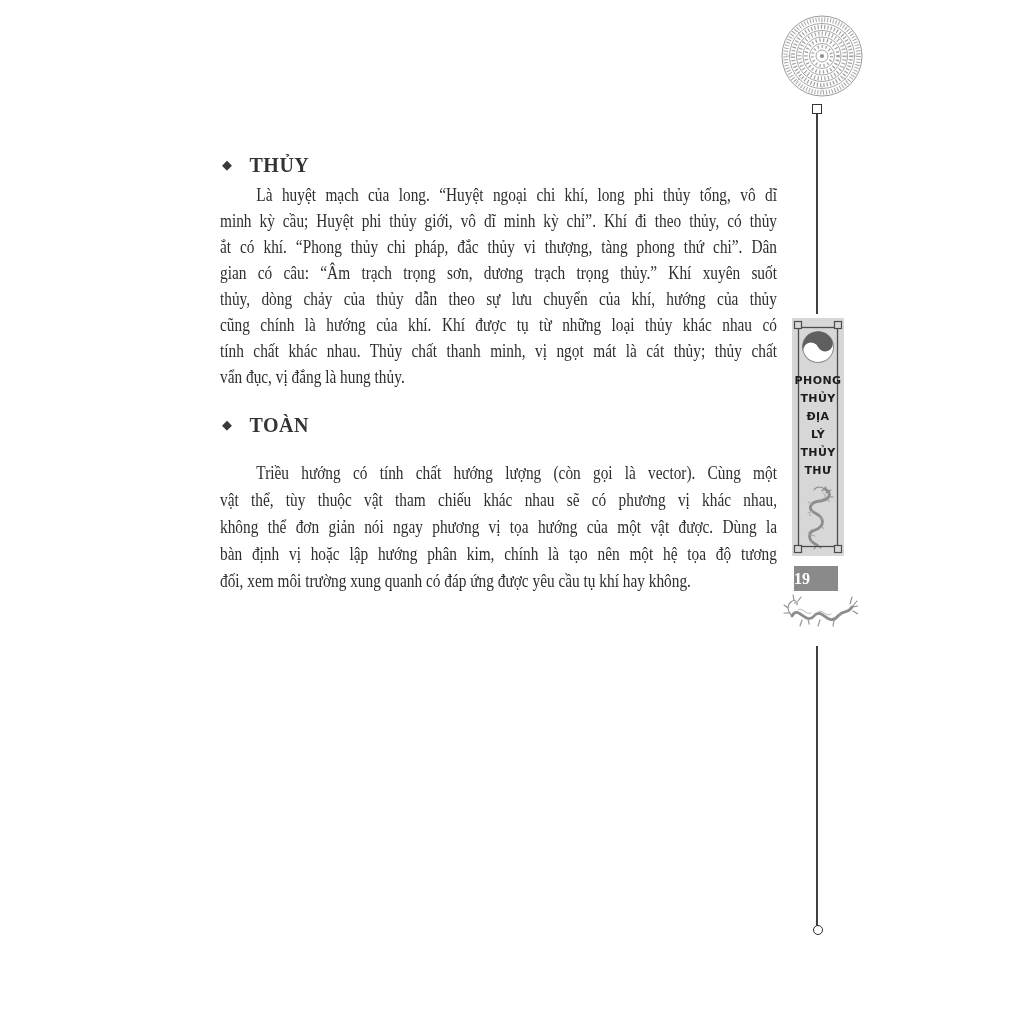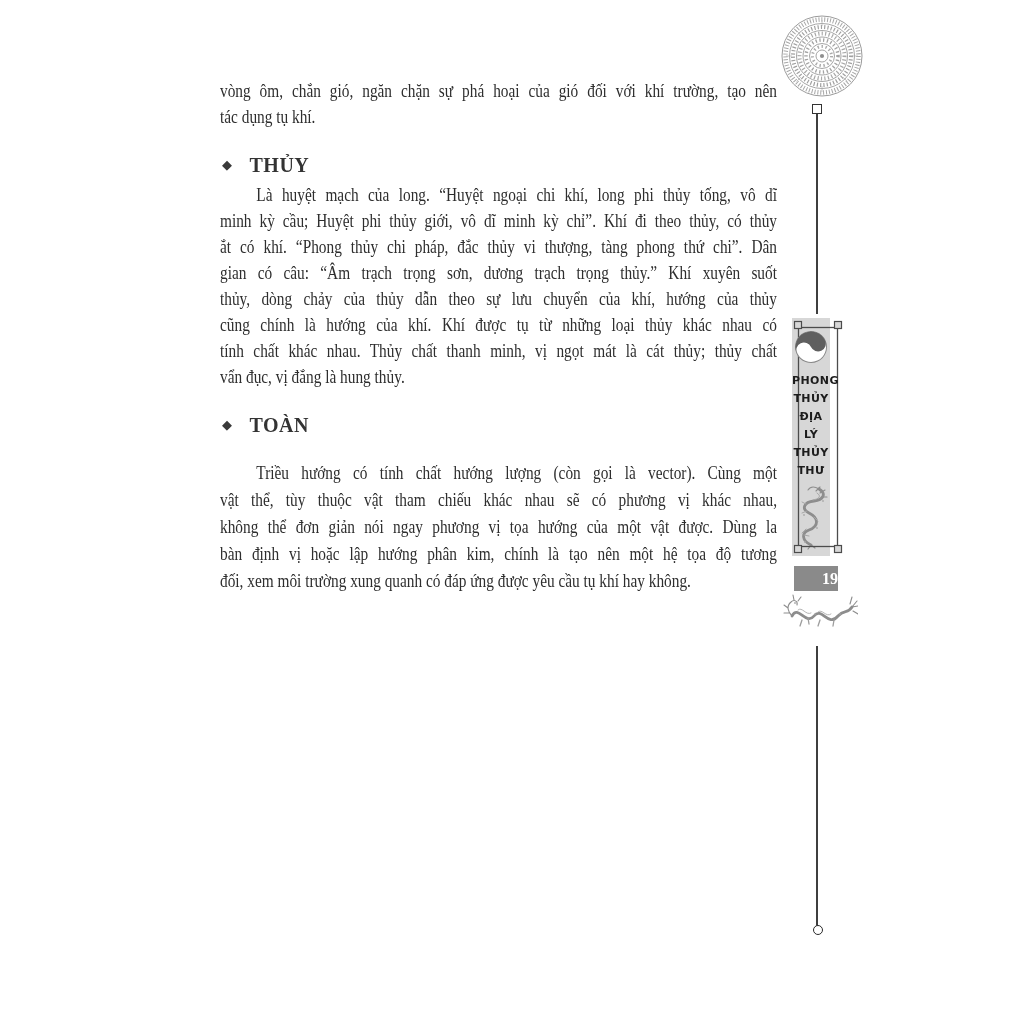--- a/index.html
+++ b/index.html
@@ -31,48 +31,44 @@
     border:1.6px solid #333333;background:#ffffff;
   }
   .vrule{position:absolute;left:816px;width:1.7px;background:#3f3f3f;}
   .vrule.top{top:114px;height:200px;}
   .vrule.bottom{top:646px;height:280px;}
   .end-ring{
     position:absolute;left:813px;top:925px;width:8px;height:8px;
     border:1.7px solid #2b2b2b;border-radius:50%;background:#ffffff;
   }
   .banner{
-    position:absolute;left:792px;top:318px;width:38px;height:238px;
+    position:absolute;left:792px;top:318px;width:52px;height:238px;
     background:#d7d7d7;
   }
   .banner .frame{position:absolute;left:0;top:0;}
   .banner .yy{display:block;margin:12px auto 0 auto;position:relative;}
   .banner .words{margin-top:8px;position:relative;}
   .wline{
     text-align:center;font-family:"DejaVu Sans","Liberation Sans",sans-serif;
     font-weight:bold;font-size:11px;line-height:18px;height:18px;
     letter-spacing:0.4px;color:#1c1c1c;
   }
   .banner .bdragon{display:block;margin:4px auto 0 auto;}
   .page-badge{
     position:absolute;left:794px;top:566px;width:44px;height:25px;
-    background:#8a8a8a;color:#ffffff;text-align:right;line-height:25px;
+    background:#8a8a8a;color:#ffffff;text-align:left;line-height:25px;
     font-weight:bold;font-size:16px;font-family:"Liberation Serif","DejaVu Serif",serif;
   }
   .hdragon{position:absolute;left:782px;top:592px;}
 </style>
 </head>
 <body>
 
 <div class="page">
 
-  <div class="tblock" style="top:78px;">
-      <div class="jline first">vòng ôm, chắn gió, ngăn chặn sự phá hoại của gió đối với khí trường, tạo nên</div>
-      <div class="jline last">tác dụng tụ khí.</div>
-    </div>
 
   <div class="heading" style="top:152px;">
     <span class="diamond">◆</span>
     <span>THỦY</span>
   </div>
 
   <div class="tblock indented" style="top:182px;">
       <div class="jline first">Là huyệt mạch của long. “Huyệt ngoại chi khí, long phi thủy tống, vô dĩ</div>
       <div class="jline">minh kỳ cầu; Huyệt phi thủy giới, vô dĩ minh kỳ chỉ”. Khí đi theo thủy, có thủy</div>
       <div class="jline">ắt có khí. “Phong thủy chi pháp, đắc thủy vi thượng, tàng phong thứ chi”. Dân</div>

